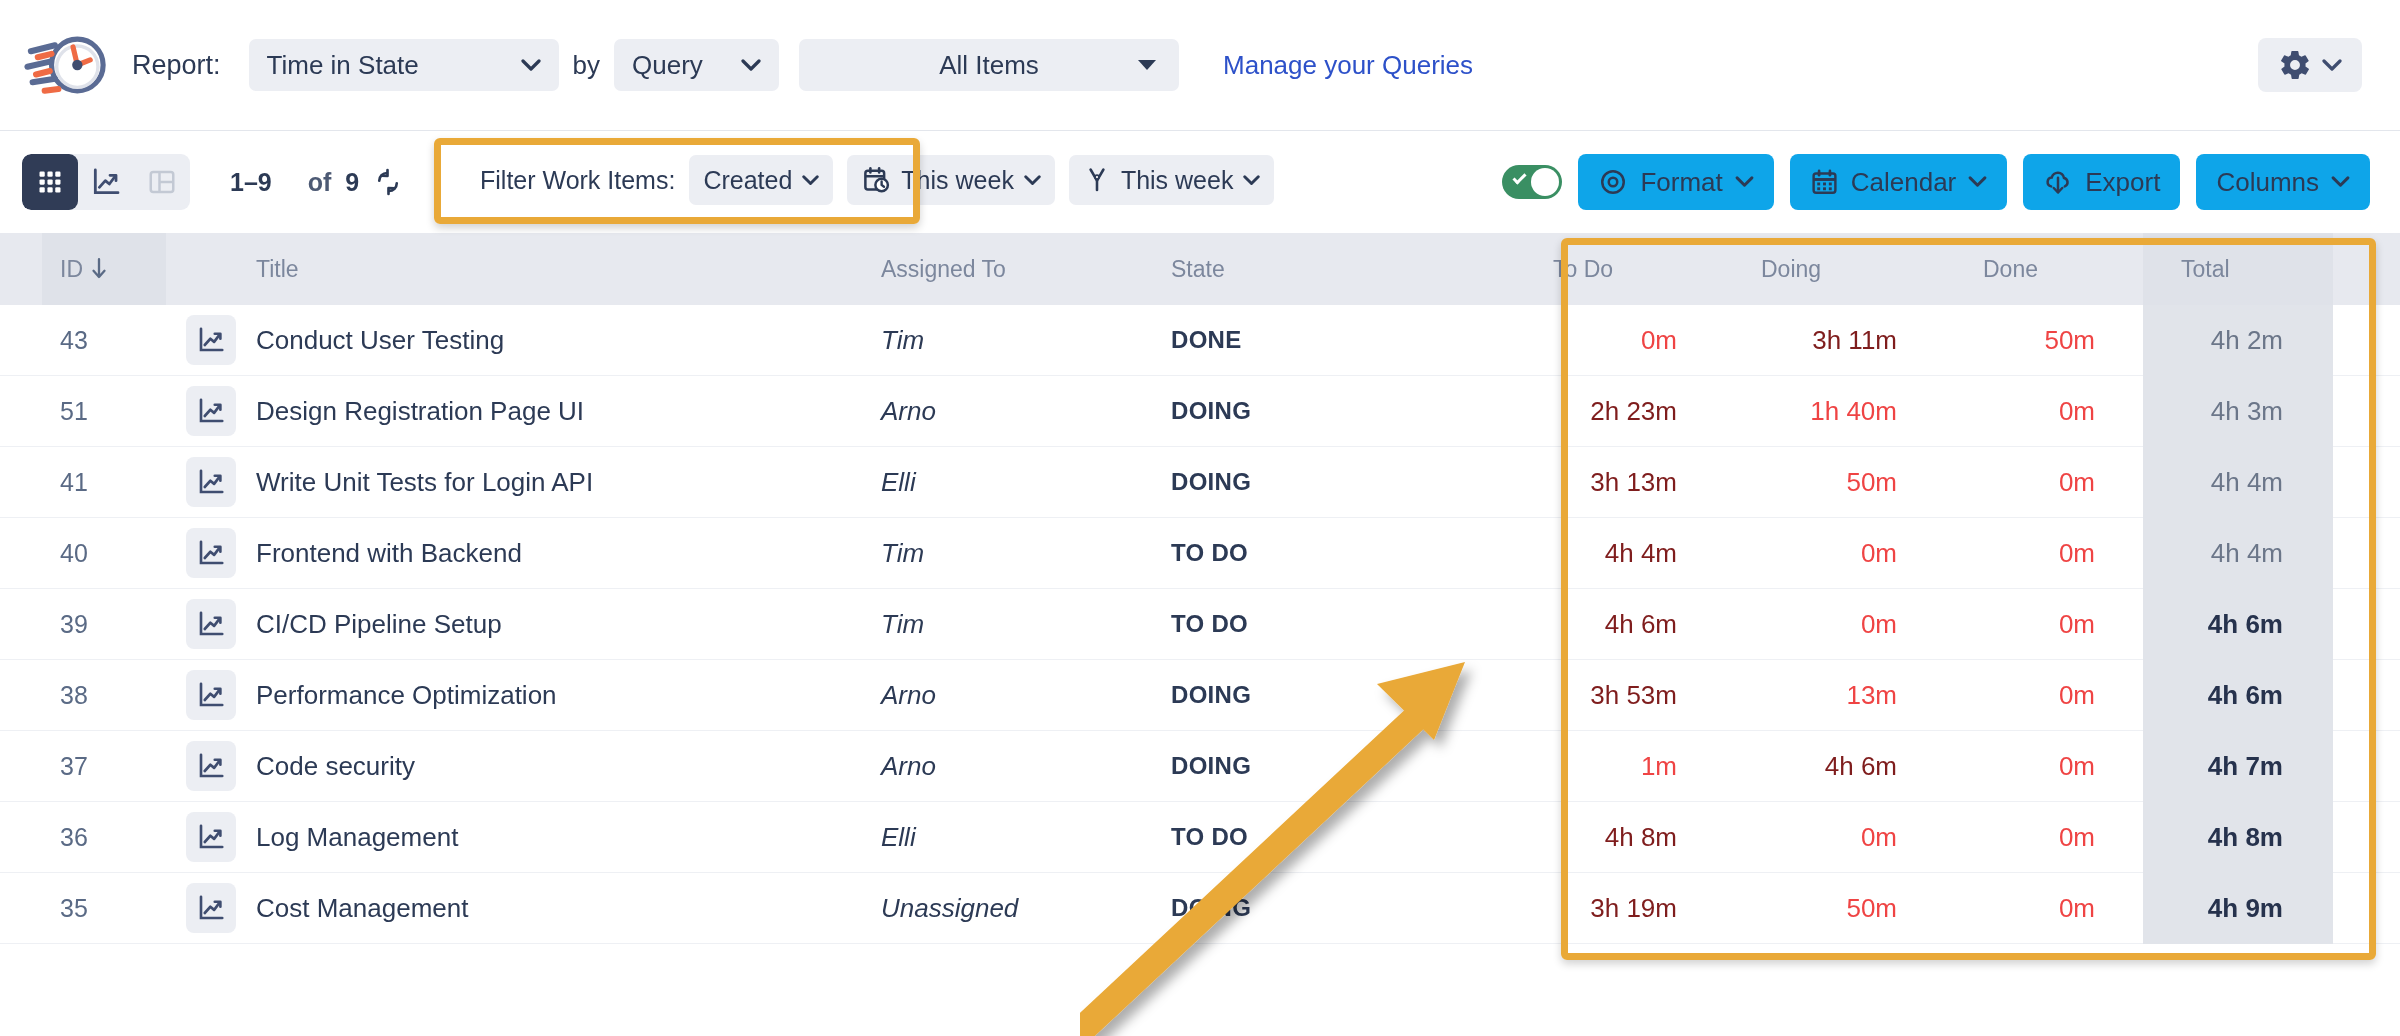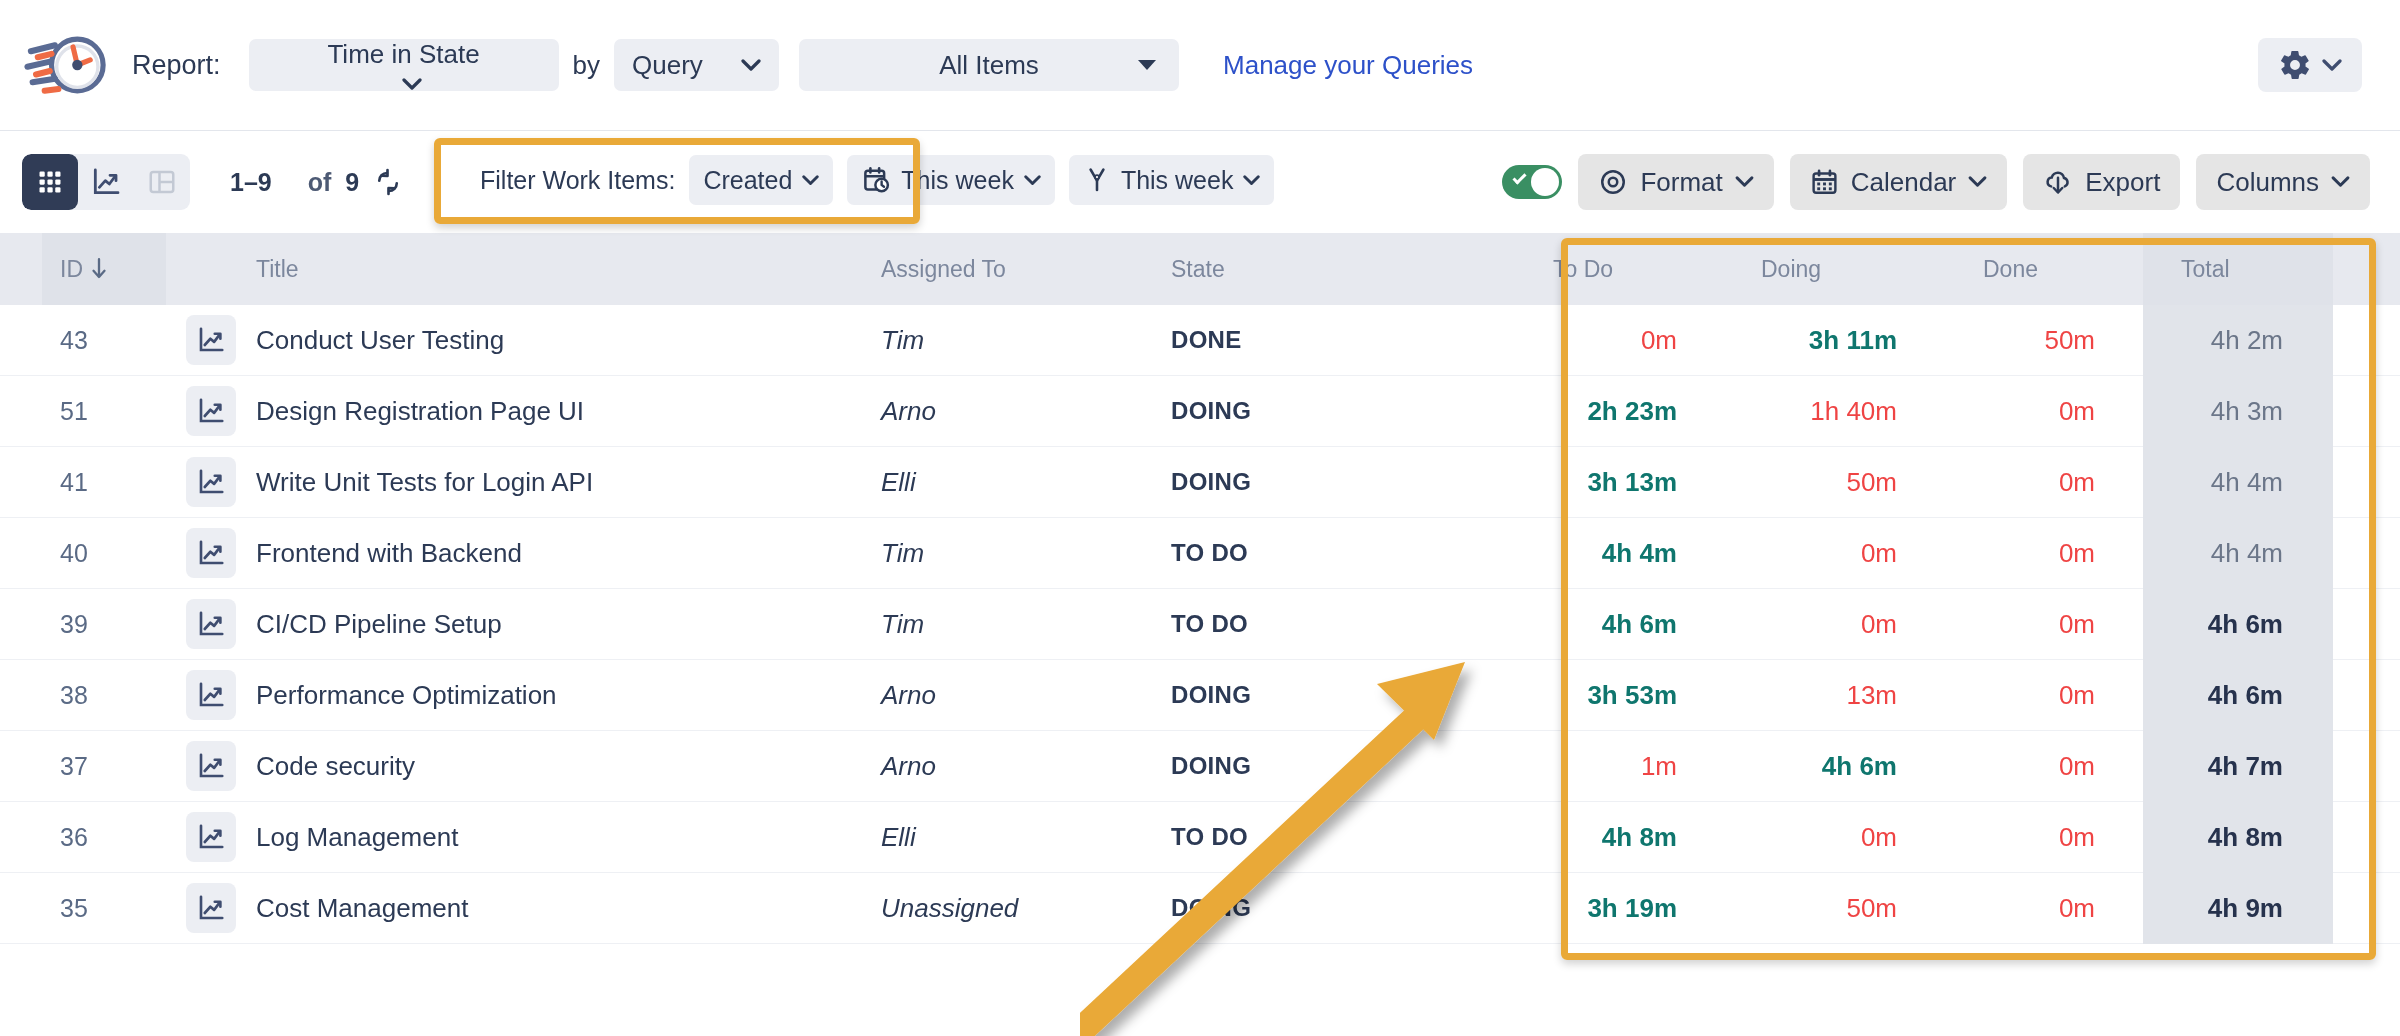--- a/index.html
+++ b/index.html
@@ -25,21 +25,21 @@
     font-size: 27px; color: #2c3a55; margin-right: 28px; white-space: nowrap;
   }
   .sel {
     background: #eceef3; border: none; border-radius: 7px;
     height: 52px; display: flex; align-items: center;
     padding: 0 18px; font-size: 26px; color: #2c3a55;
     position: relative; cursor: pointer;
   }
   .sel .cap { flex: 1 1 auto; }
   .sel .chev { margin-left: 16px; flex: 0 0 auto; }
-  .sel-report { width: 310px; flex-direction: column; }
+  .sel-report { width: 310px; }
   .sel-by    { width: 165px; }
   .sel-query { width: 380px; justify-content: center; }
   .sel-query .cap { flex: 0 0 auto; }
   .sel-query .chev { position: absolute; right: 22px; }
   .by-text { font-size: 26px; margin: 0 14px; color: #2c3a55; }
   .manage-link {
     font-size: 26px; color: #2d51c9; margin-left: 44px;
     text-decoration: none; white-space: nowrap; cursor: pointer;
   }
   .gear-btn {
@@ -101,21 +101,21 @@
     position: absolute; right: 3px; top: 3px;
     width: 28px; height: 28px; border-radius: 50%; background: #fff;
   }
   .toggle .tick {
     position: absolute; left: 11px; top: 9px;
     width: 13px; height: 7px;
     border-left: 3.5px solid #fff; border-bottom: 3.5px solid #fff;
     transform: rotate(-45deg);
   }
   .tbtn {
-    background: #e5e5e5; border-radius: 8px; height: 56px;
+    background: #0ea5e9; border-radius: 8px; height: 56px;
     display: flex; align-items: center; padding: 0 20px; gap: 12px;
     font-size: 26px; color: #2c3a55; cursor: pointer; white-space: nowrap;
   }
 
   
   .table { position: absolute; top: 233px; left: 0; width: 2400px; }
   .thead {
     display: flex; align-items: center; height: 72px;
     background: #e7e9ef; font-size: 23px; color: #7c879d;
   }
@@ -145,21 +145,21 @@
   .thead .c-doing{ padding-left: 22px; }
   .thead .c-done { padding-left: 26px; }
   .thead .c-total{ background: #dfe2e9; height: 72px; }
 
   .tr .c-total { background: #e1e4ea; justify-content: flex-end; padding-right: 50px; }
 
   .id-txt { color: #5a6a85; font-size: 25px; }
   .title-txt { color: #2c3a55; }
   .assign-txt { font-style: italic; color: #2c3a55; text-align: right; }
   .state-txt { font-weight: bold; font-size: 24px; letter-spacing: .3px; color: #2c3a55; }
-  .v-bold { font-weight: bold; color: #0f766e; }
+  .v-bold { font-weight: normal; color: #7f1d1d; }
   .v-light { color: #ef4444; font-weight: normal; }
   .v-total-bold { font-weight: bold; color: #26324d; }
   .v-total-light { color: #6b7689; font-weight: normal; }
 
   .chart-chip {
     width: 50px; height: 50px; background: #eceef3; border-radius: 8px;
     display: flex; align-items: center; justify-content: center; cursor: pointer;
   }
 
   

